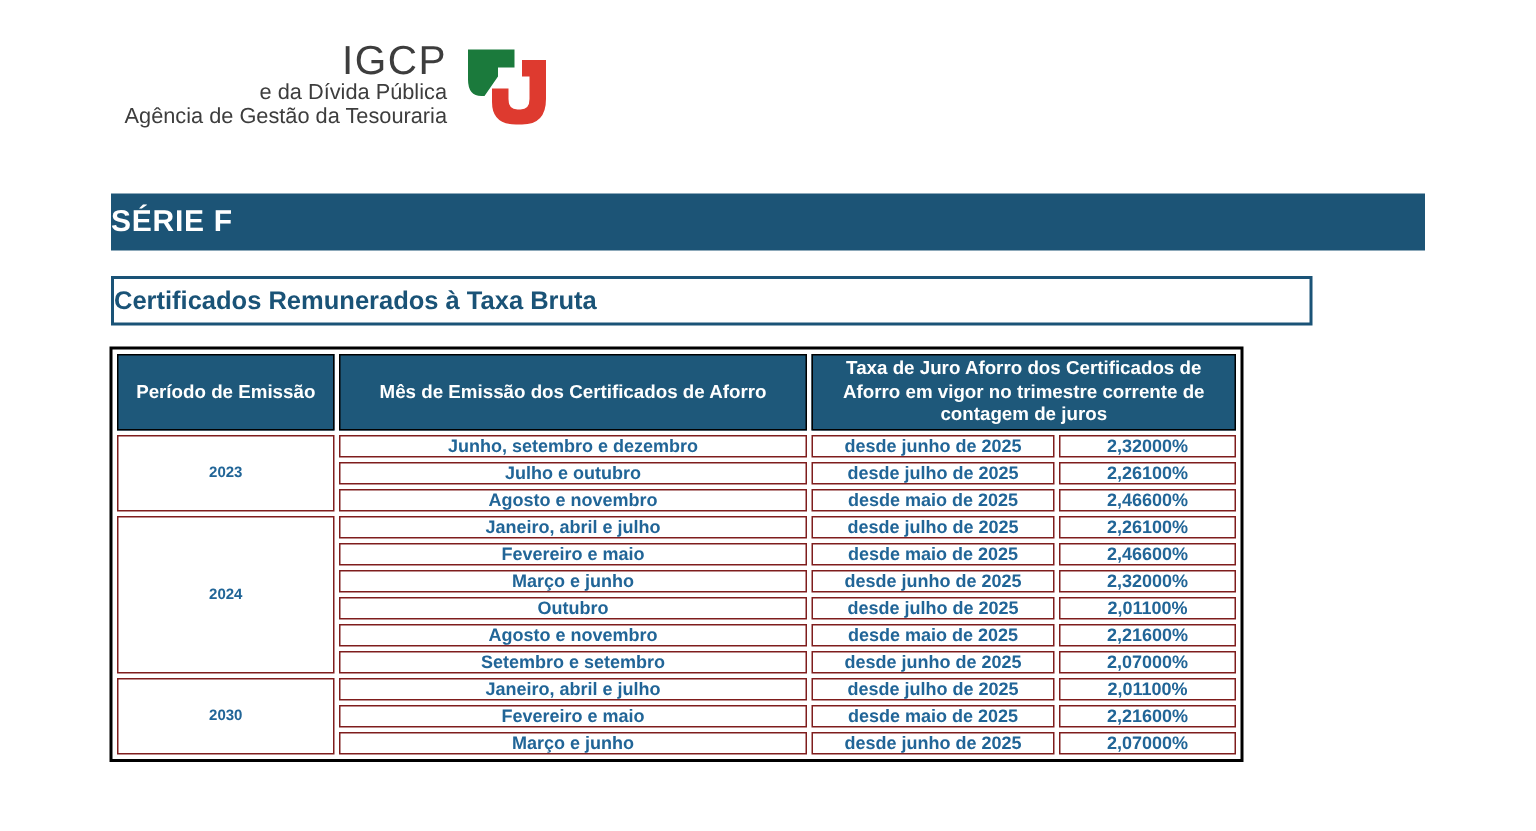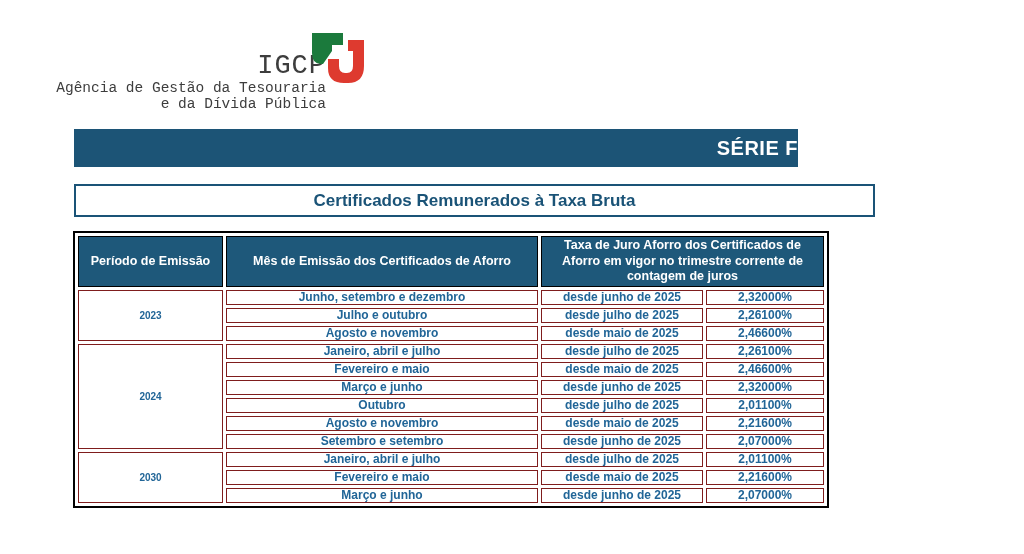--- a/index.html
+++ b/index.html
@@ -12,38 +12,38 @@
     --logo-text:#3d3d3d;
   }
   *{box-sizing:border-box;}
   html,body{margin:0;padding:0;}
   body{
     width:1024px;height:554px;background:#ffffff;position:relative;
     font-family:"Liberation Sans",sans-serif;overflow:hidden;
   }
   
   .logo-text{
-    position:absolute;top:52px;left:0;width:298px;text-align:right;
-    color:var(--logo-text);font-family:Liberation Mono, monospace;margin-left:28px;
+    position:absolute;top:26px;left:0;width:298px;text-align:right;
+    color:var(--logo-text);font-family:Liberation Sans, sans-serif;
   }
   .logo-acronym{font-size:27px;line-height:28px;letter-spacing:1px;}
   .logo-tagline{font-size:14.5px;line-height:16px;}
   .logo-mark{position:absolute;top:31px;left:309px;width:58px;height:62px;}
   
   .banner{
-    position:absolute;left:74px;top:129px;width:724px;height:38px;
+    position:absolute;left:74px;top:129px;width:876px;height:38px;
     background:var(--banner-blue);
-    display:flex;align-items:center;justify-content:flex-end;
+    display:flex;align-items:center;justify-content:flex-start;
     color:#ffffff;font-weight:bold;font-size:20px;letter-spacing:0.5px;
   }
   
   .subtitle-box{
     position:absolute;left:74px;top:184px;width:801px;height:33px;
     background:#ffffff;border:2px solid var(--border-blue);
-    display:flex;align-items:center;justify-content:center;
+    display:flex;align-items:center;
     color:var(--border-blue);font-weight:bold;font-size:17px;
   }
   
   .table-wrap{
     position:absolute;left:73px;top:231px;width:756px;
     border:2px solid #000000;background:#ffffff;
   }
   table.rates{
     width:100%;border-collapse:separate;border-spacing:3px;table-layout:fixed;
   }
@@ -58,22 +58,22 @@
     height:13px;line-height:13px;padding:0 2px;white-space:nowrap;
     overflow:hidden;
   }
   table.rates td.year{font-size:10px;}
 </style>
 </head>
 <body>
 
 <div class="logo-text">
   <div class="logo-acronym">IGCP</div>
+  <div class="logo-tagline">e da Dívida Pública</div>
   <div class="logo-tagline">Agência de Gestão da Tesouraria</div>
-  <div class="logo-tagline">e da Dívida Pública</div>
 </div>
 
 <svg class="logo-mark" viewBox="0 0 58 62" aria-hidden="true">
   <path d="M3,2 H34 V14 H23 V20 L14,33 H12 Q3,33 3,22 Z" fill="var(--logo-green)"></path>
   <path d="M39,9 H55 V35 Q55,52 39,52 H35 Q19,52 19,37 V28 H30 V35 Q30,42 36,42 H38 Q44,42 44,35 V20 H39 Z" fill="var(--logo-red)"></path>
 </svg>
 
 <div class="banner">
   <span>SÉRIE F</span>
 </div>

